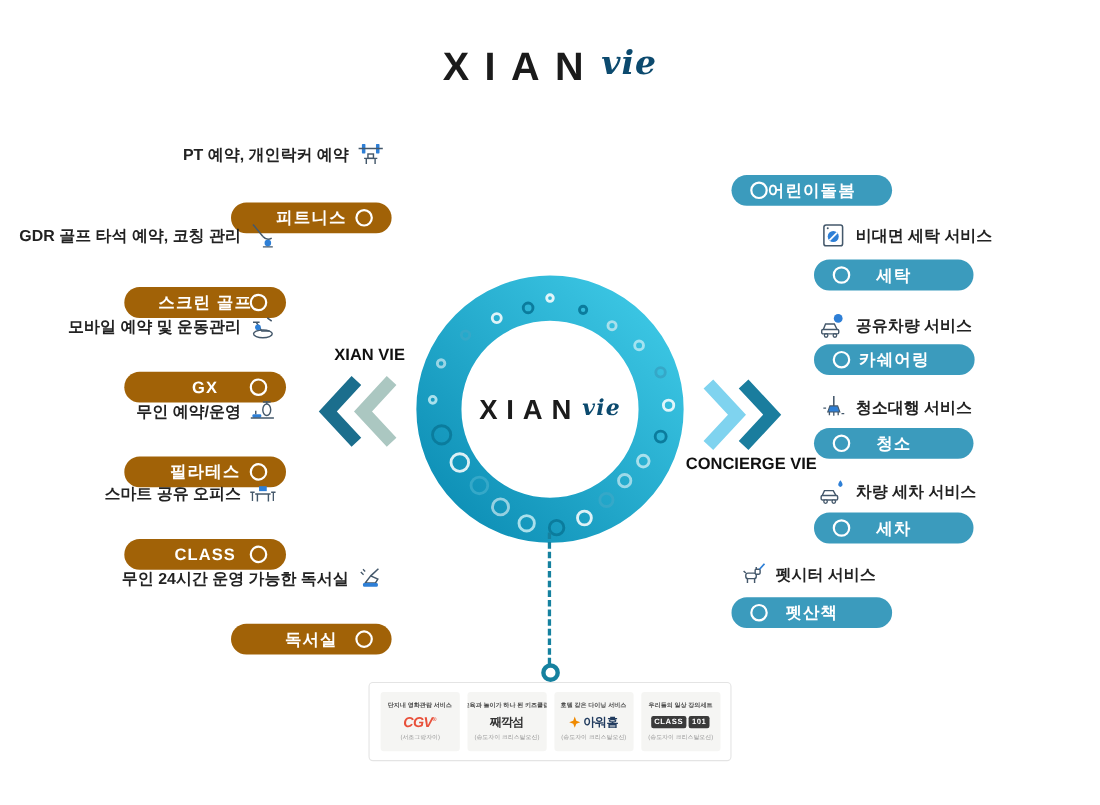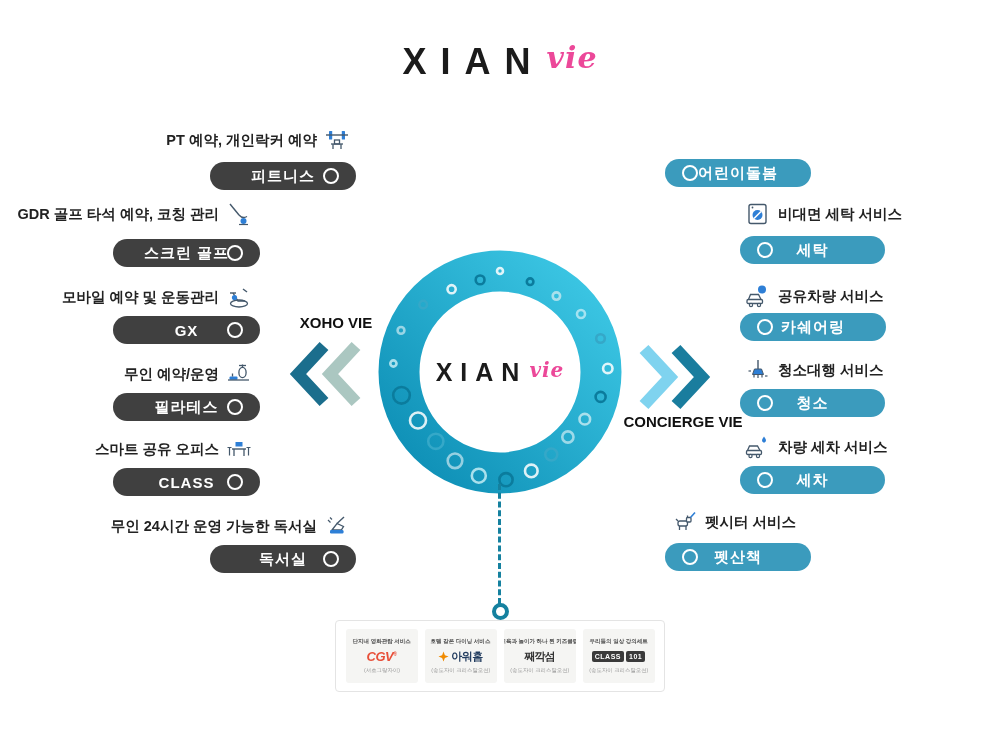--- a/index.html
+++ b/index.html
@@ -3,33 +3,33 @@
 <meta charset="utf-8">
 <style>
   html,body{margin:0;padding:0;background:#fff;}
   body{font-family:"Liberation Sans","DejaVu Sans",sans-serif;}
   .canvas{position:relative;width:1000px;height:732px;background:#fff;overflow:hidden;}
 
   
   .header-logo{position:absolute;left:0;top:40px;width:1000px;text-align:center;white-space:nowrap;}
   .brand{font-weight:bold;font-size:36px;letter-spacing:14px;color:#1b1b1b;}
   .accent{font-family:"DejaVu Serif","Liberation Serif",serif;font-style:italic;font-weight:bold;
-          font-size:30px;color:#ec4899;margin-left:2px;vertical-align:6px;letter-spacing:1px;}
+          font-size:30px;color:#0c4a6e;margin-left:2px;vertical-align:6px;letter-spacing:1px;}
 
   
   .label-row{position:absolute;height:24px;display:flex;align-items:center;gap:7px;white-space:nowrap;text-align:right;}
   .label-row .desc{font-size:14.5px;font-weight:600;color:#222;}
   .icon{width:26px;height:24px;flex:0 0 auto;}
 
   
   .pill{position:absolute;height:28px;border:none;border-radius:14px;display:flex;align-items:center;
         justify-content:center;cursor:pointer;padding:0;}
   .pill .pill-text{color:#fff;font-weight:bold;font-size:15px;letter-spacing:1px;font-family:inherit;}
   .pill .oring{position:absolute;width:12px;height:12px;border:2.6px solid #fff;border-radius:50%;}
-  .pill.club{background:#404040;}
+  .pill.club{background:#a16207;margin-top:22px;}
   .pill.club .oring{right:17px;}
   .pill.concierge{background:#3b9bbd;}
   .pill.concierge .oring{left:17px;}
 
   
   .section-label{position:absolute;font-size:15px;font-weight:bold;color:#101010;text-align:center;white-space:nowrap;}
   .chevrons{position:absolute;}
 
   
   .ring-wrap{position:absolute;left:375px;top:250px;width:250px;height:245px;}
@@ -235,21 +235,21 @@
       <line x1="6" y1="11" x2="4" y2="9" stroke="#44586b" stroke-width="1.3"></line>
       <line x1="18.5" y1="7.5" x2="23" y2="2.5" stroke="#2e7fd6" stroke-width="1.6"></line>
     </svg>
     <span class="desc">펫시터 서비스</span>
   </div>
   <button class="pill concierge" style="left:665px;top:543px;width:146px">
     <span class="pill-text">펫산책</span>
     <span class="oring"></span>
   </button>
 
-  <div class="section-label" style="left:296px;top:314px;width:80px">XOHO VIE</div>
+  <div class="section-label" style="left:296px;top:314px;width:80px">XIAN VIE</div>
   <svg class="chevrons" style="left:288px;top:341px" width="76" height="66" viewBox="0 0 76 66">
     <path d="M68,5 L42,33 L68,61" stroke="#abc7c1" stroke-width="12" fill="none"></path>
     <path d="M36,5 L10,33 L36,61" stroke="#1b6e8d" stroke-width="12" fill="none"></path>
   </svg>
 
   <svg class="chevrons" style="left:636px;top:344px" width="76" height="66" viewBox="0 0 76 66">
     <path d="M8,5 L34,33 L8,61" stroke="#7fd3ef" stroke-width="12" fill="none"></path>
     <path d="M40,5 L66,33 L40,61" stroke="#1a7d9e" stroke-width="12" fill="none"></path>
   </svg>
   <div class="section-label" style="left:618px;top:413px;width:130px">CONCIERGE VIE</div>
@@ -298,37 +298,37 @@
 
   <div class="partners">
     <div class="partner-card">
       <div class="partner-caption">단지내 영화관람 서비스</div>
       <div class="plogo">
           <span class="plogo-cgv"><span>CGV</span><sup>®</sup></span>
         </div>
       <div class="partner-location">(서초그랑자이)</div>
     </div>
     <div class="partner-card">
+      <div class="partner-caption">교육과 놀이가 하나 된 키즈클럽</div>
+      <div class="plogo">
+          <span class="plogo-island">째깍섬</span>
+        </div>
+      <div class="partner-location">(송도자이 크리스탈오션)</div>
+    </div>
+    <div class="partner-card">
       <div class="partner-caption">호텔 같은 다이닝 서비스</div>
       <div class="plogo">
         <svg width="11" height="11" viewBox="0 0 24 24">
           <polygon points="12,1 15,9 23,12 15,15 12,23 9,15 1,12 9,9" fill="#f08a00"></polygon>
         </svg>
         <span class="plogo-ourhome">아워홈</span>
       </div>
       <div class="partner-location">(송도자이 크리스탈오션)</div>
     </div>
     <div class="partner-card">
-      <div class="partner-caption">교육과 놀이가 하나 된 키즈클럽</div>
-      <div class="plogo">
-          <span class="plogo-island">째깍섬</span>
-        </div>
-      <div class="partner-location">(송도자이 크리스탈오션)</div>
-    </div>
-    <div class="partner-card">
       <div class="partner-caption">우리들의 일상 강의세트</div>
       <div class="plogo">
         <span class="chip">CLASS</span>
         <span class="chip">101</span>
       </div>
       <div class="partner-location">(송도자이 크리스탈오션)</div>
     </div>
   </div>
 
 </div>

